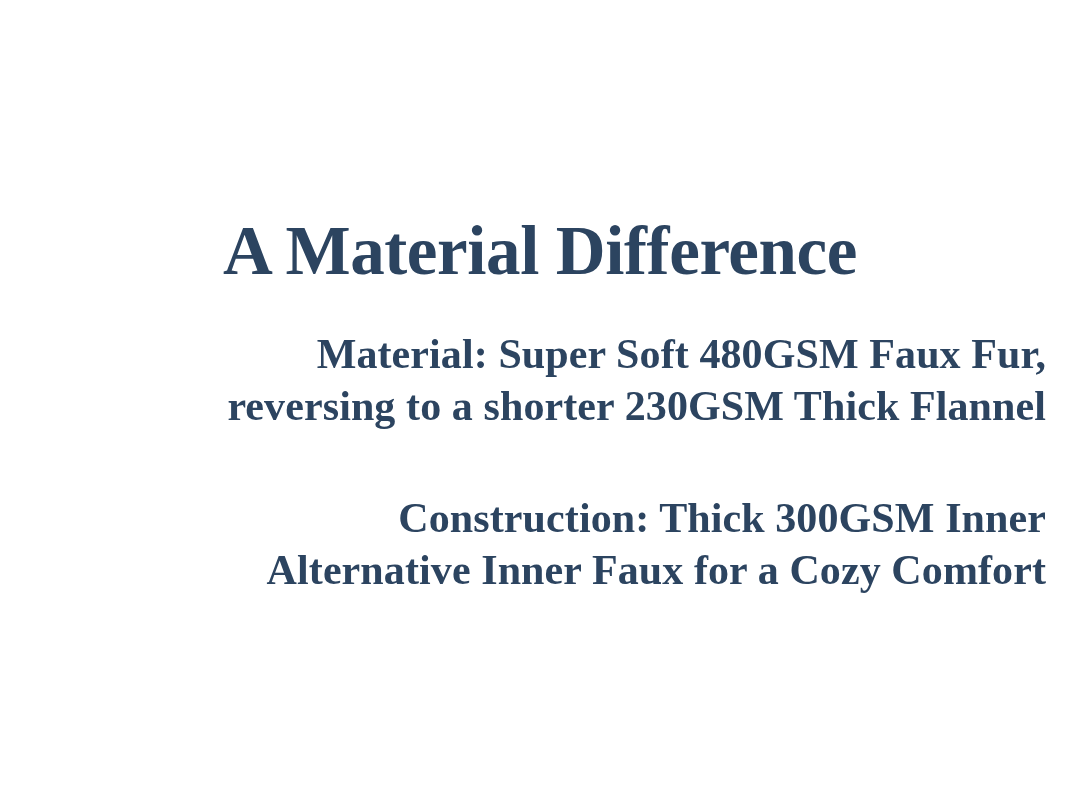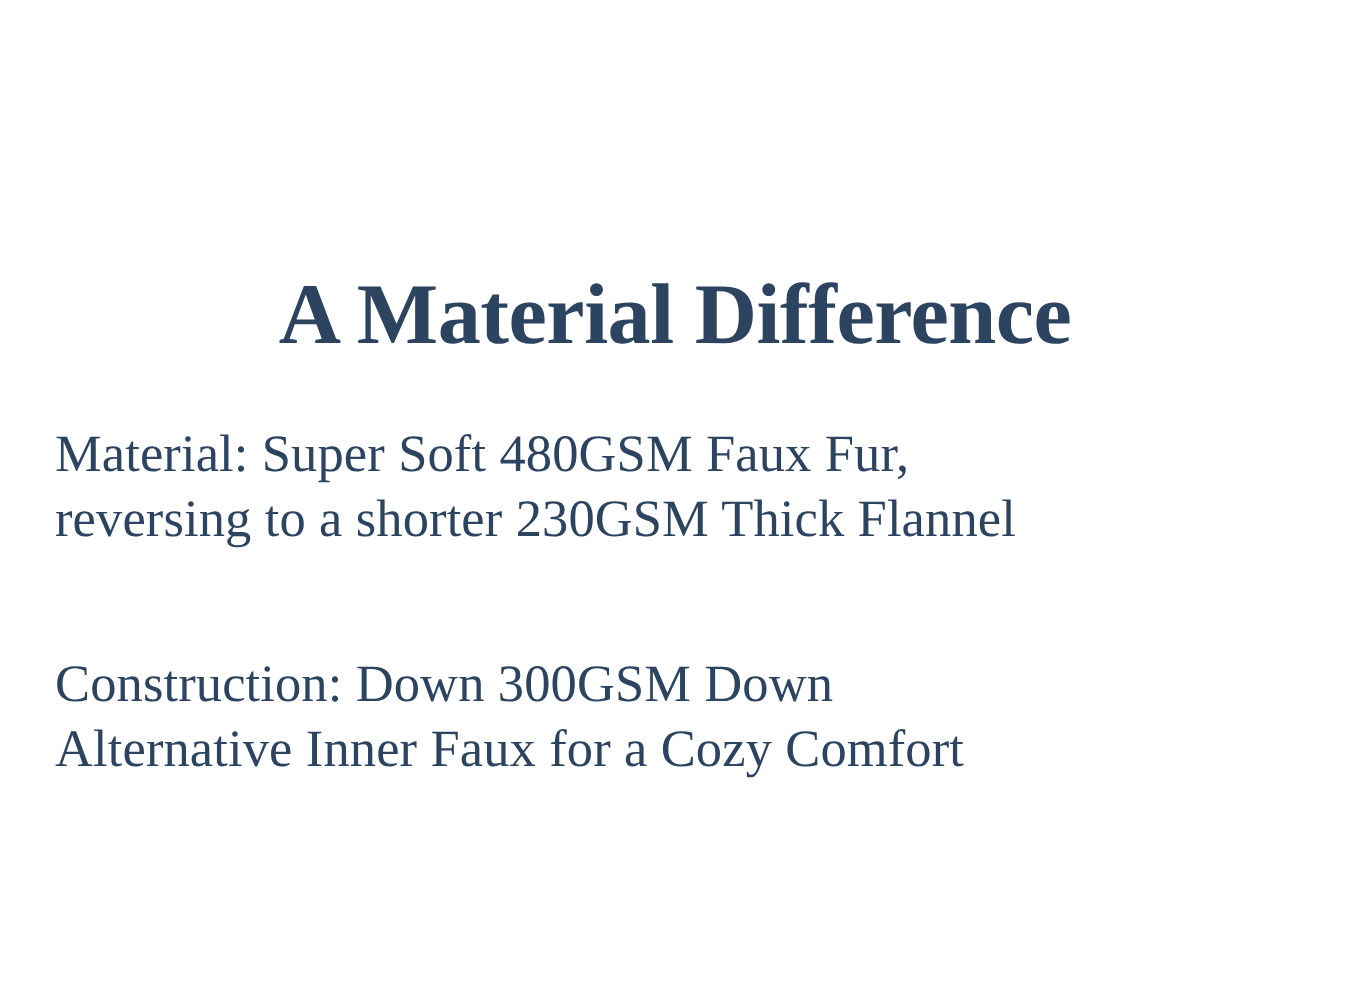--- a/index.html
+++ b/index.html
@@ -51,28 +51,28 @@
 
   
   .body-block {
     margin: 0;
     padding: 0;
     padding-top: 34px;
     text-align: center;
   }
 
   .body-para {
-    margin: 14px;
+    margin: 4px;
     padding: 0;
     font-family: "Liberation Serif", "DejaVu Serif", serif;
-    font-weight: 400;
+    font-weight: 700;
     font-size: 42px;
     line-height: 52px;
     color: #2c4460;
-    text-align: left;
+    text-align: right;
     letter-spacing: 0.1px;
   }
 
   .body-para .line {
     display: block;
     white-space: nowrap;
   }
 
   
   .para-gap {
@@ -92,19 +92,19 @@
     <div class="body-block">
 
       <p class="body-para" style="color: rgb(44, 68, 96);">
         <span class="line">Material: Super Soft 480GSM Faux Fur,</span>
         <span class="line">reversing to a shorter 230GSM Thick Flannel</span>
       </p>
 
       <span class="para-gap"></span>
 
       <p class="body-para" style="color: rgb(44, 68, 96);">
-        <span class="line">Construction: Down 300GSM Down</span>
+        <span class="line">Construction: Thick 300GSM Inner</span>
         <span class="line">Alternative Inner Faux for a Cozy Comfort</span>
       </p>
 
     </div>
   </div>
 </div>
 
 </body></html>

